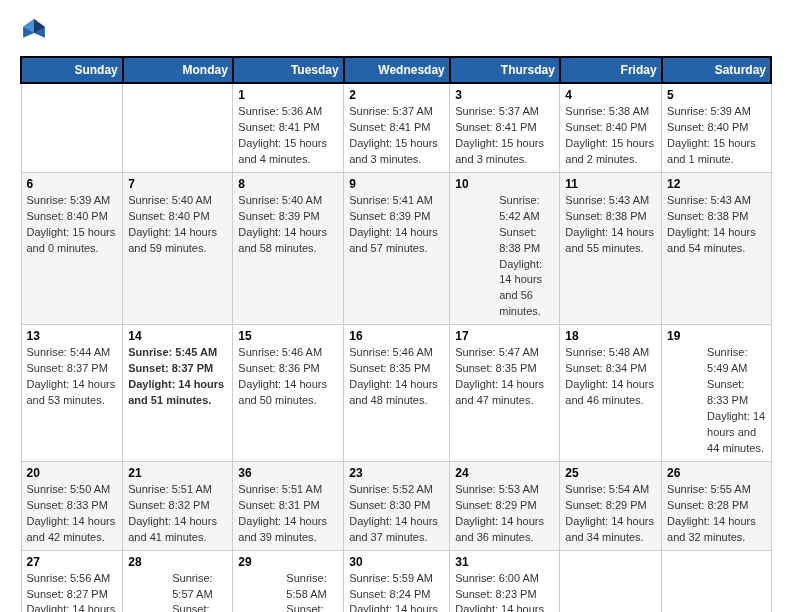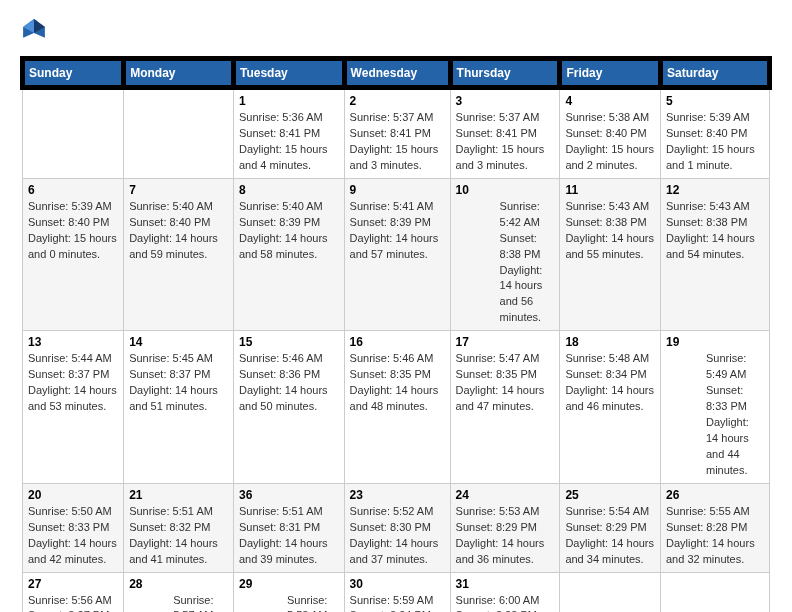--- a/index.html
+++ b/index.html
@@ -55,24 +55,24 @@
     }
     .calendar {
       width: 100%;
       border-collapse: collapse;
       font-size: 11px;
     }
     .calendar th {
       background: #2563a8;
       color: #fff;
       padding: 5px 4px;
-      text-align: left;
+      text-align: right;
       font-size: 12px;
       font-weight: bold;
-      border: 5px solid #000000;
+      border: 2px solid #000000;
     }
     .calendar td {
       border: 1px solid #ccc;
       vertical-align: top;
       padding: 4px 5px;
       width: 113px;
       min-height: 70px;
       background: #fff;
     }
     .calendar tr:nth-child(even) td {
@@ -208,21 +208,21 @@
         </tr>
         <tr>
           <td>
             <span class="day-num">13</span>
             <div class="day-info" style="white-space: pre-line;">Sunrise: 5:44 AM
 Sunset: 8:37 PM
 Daylight: 14 hours and 53 minutes.</div>
           </td>
           <td>
             <span class="day-num">14</span>
-            <div class="day-info" style="white-space: pre-line;">Sunrise: 5:45 AM
+            <div class="day-info" style="white-space: pre-line; font-weight: bold;">Sunrise: 5:45 AM
 Sunset: 8:37 PM
 Daylight: 14 hours and 51 minutes.</div>
           </td>
           <td>
             <span class="day-num">15</span>
             <div class="day-info" style="white-space: pre-line;">Sunrise: 5:46 AM
 Sunset: 8:36 PM
 Daylight: 14 hours and 50 minutes.</div>
           </td>
           <td>

